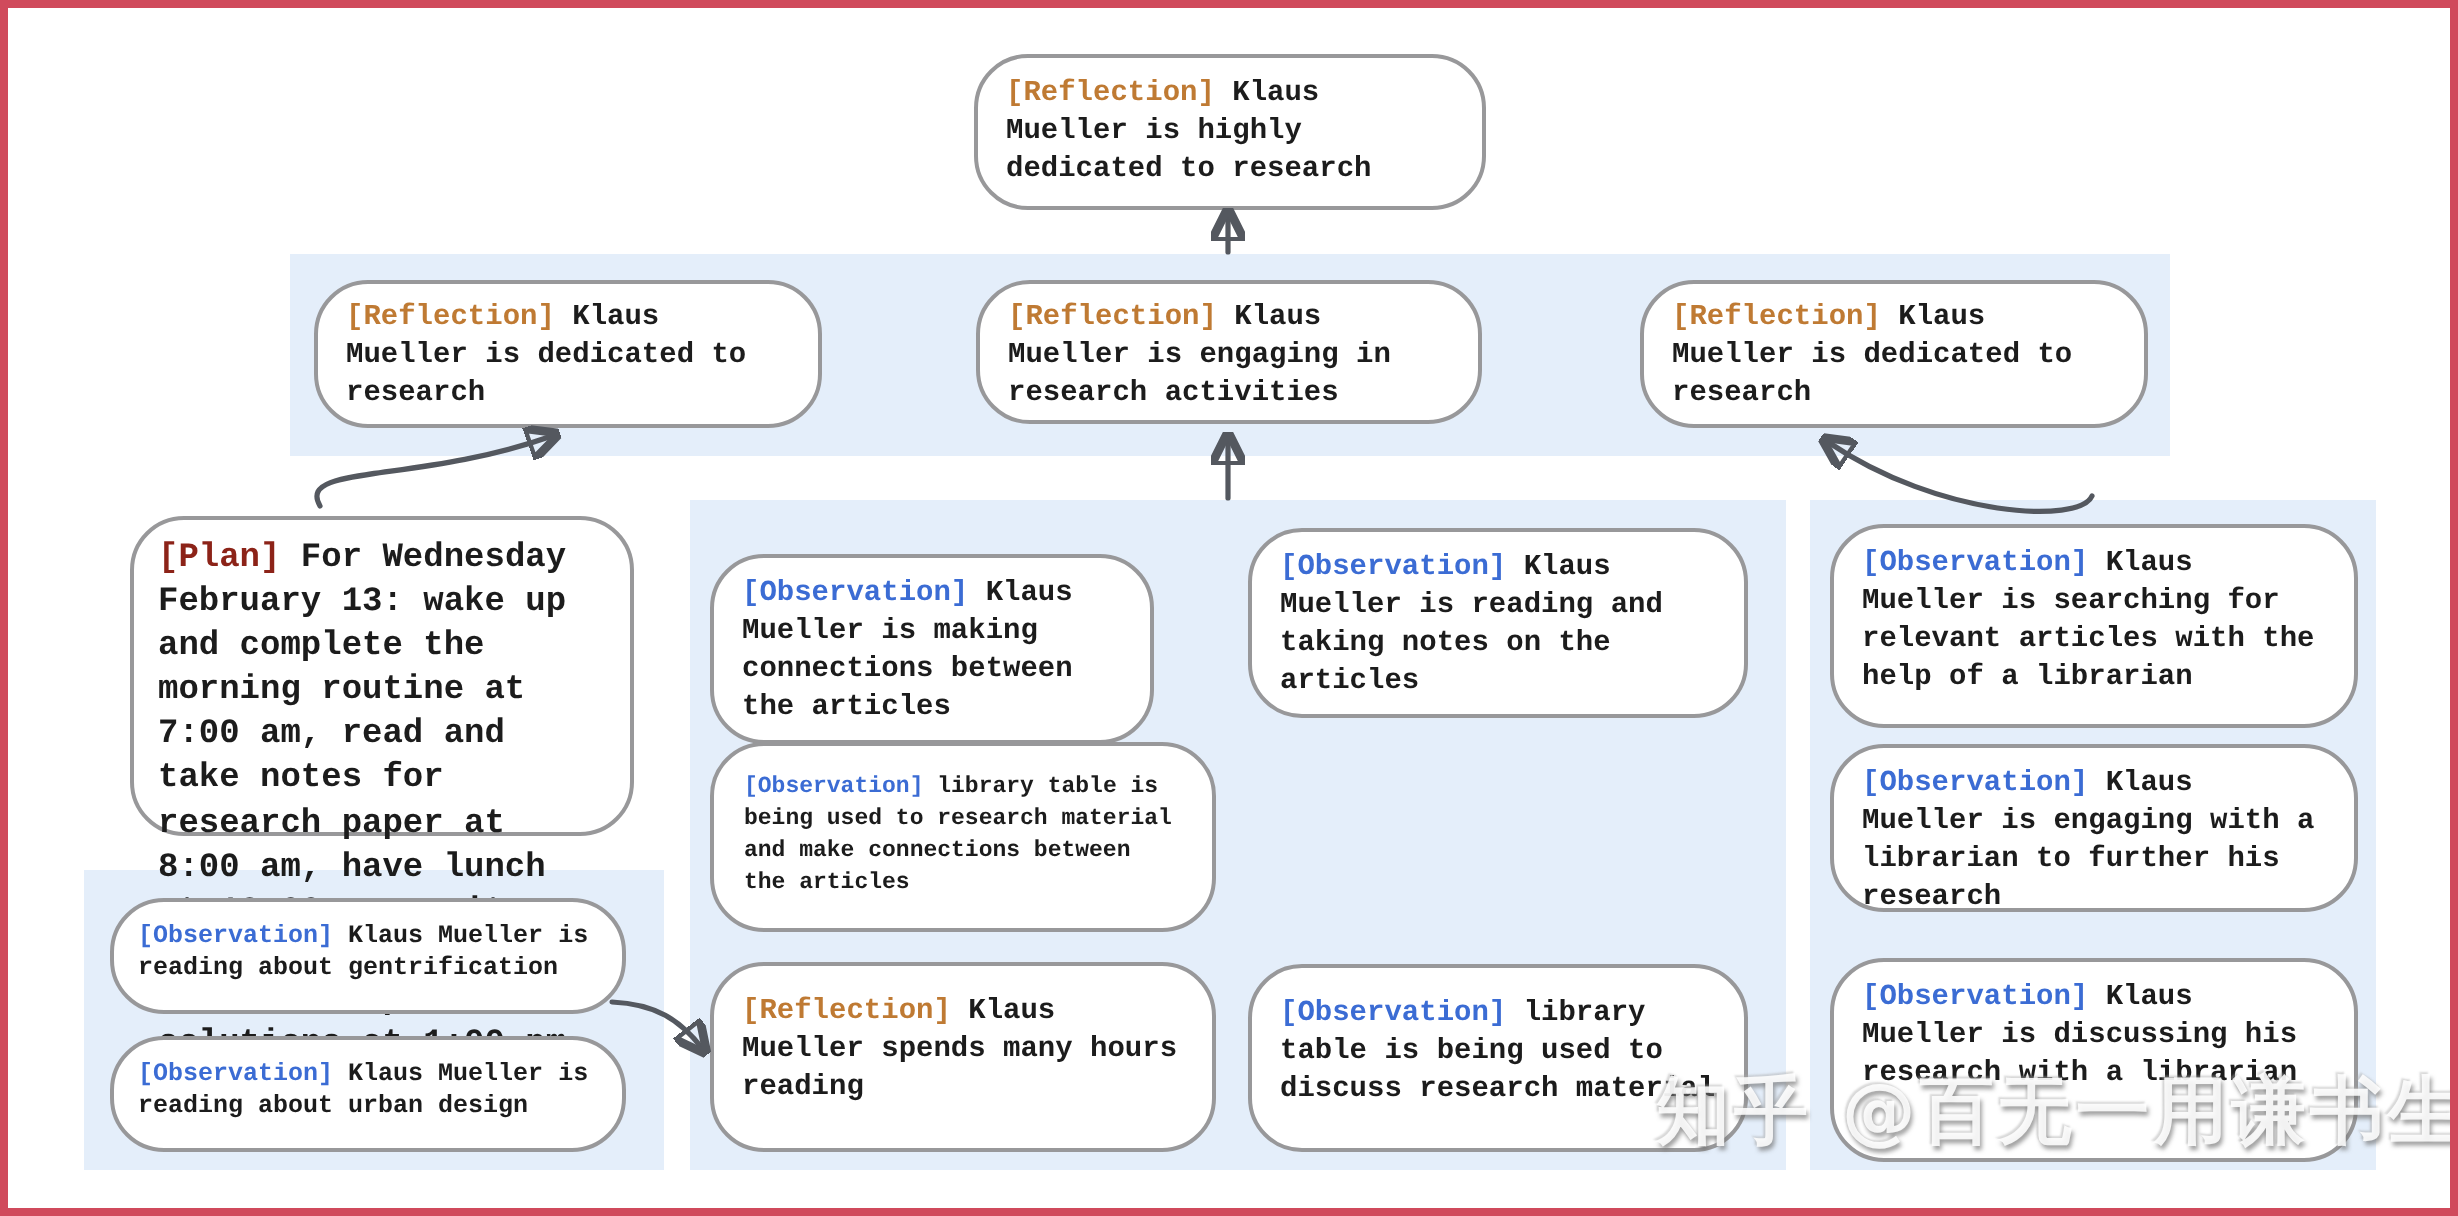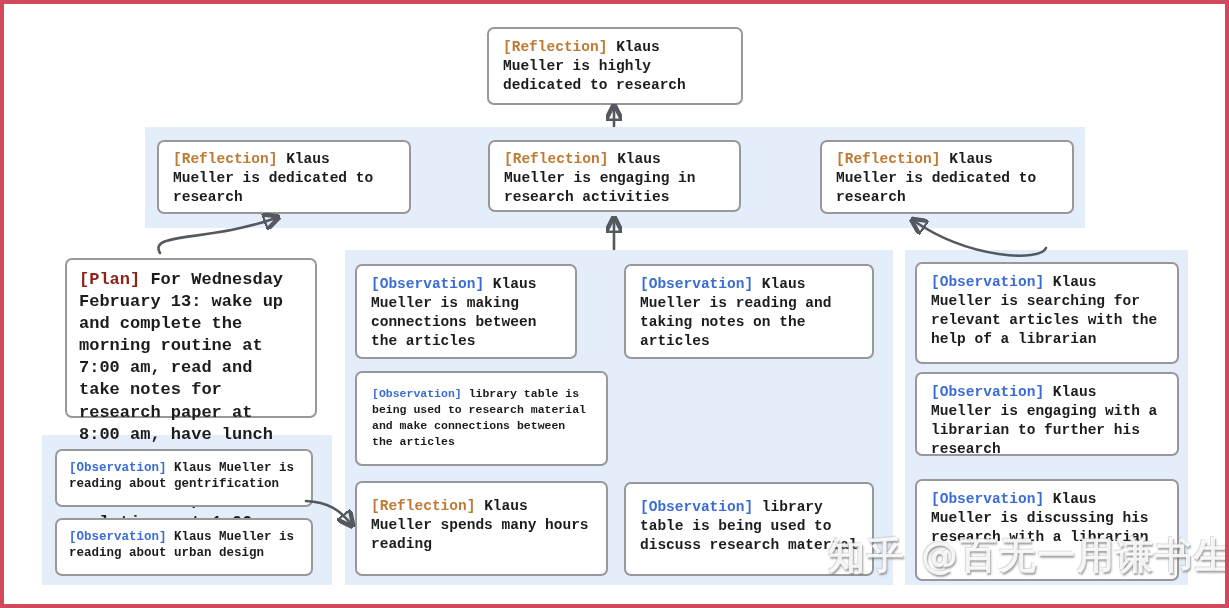--- a/index.html
+++ b/index.html
@@ -10,36 +10,36 @@
   }
   .band{position:absolute;background:var(--band-blue,#e4eefa);z-index:1;}
   .band-reflections{left:141px;top:123px;width:940px;height:101px;}
   .band-left{left:38px;top:431px;width:290px;height:150px;}
   .band-mid{left:341px;top:246px;width:548px;height:335px;}
   .band-right{left:901px;top:246px;width:283px;height:335px;}
 
   .box{
     position:absolute;z-index:2;box-sizing:border-box;
     background:#ffffff;border:2.5px solid var(--box-border-gray,#98989a);
-    border-radius:7px;padding:9px 14px;
+    border-radius:27px;padding:9px 14px;
     font-weight:bold;color:var(--text-black,#1c1c1c);
     font-size:14.5px;line-height:1.32;
   }
   .tag-reflection{color:var(--tag-reflection,#bf7a33);}
   .tag-observation{color:var(--tag-observation,#3b6cd4);}
   .tag-plan{color:var(--tag-plan,#8c2318);}
 
   .b-top {left:483px;top:23px;width:256px;height:78px;padding-top:9px;}
   .b-r1  {left:153px;top:136px;width:254px;height:74px;padding-top:8px;}
   .b-r2  {left:484px;top:136px;width:253px;height:72px;padding-top:8px;}
   .b-r3  {left:816px;top:136px;width:254px;height:74px;padding-top:8px;}
   .b-plan{left:61px;top:254px;width:252px;height:160px;font-size:17px;line-height:1.3;padding:9px 12px;}
   .b-ol1 {left:51px;top:445px;width:258px;height:58px;font-size:12.5px;line-height:1.3;padding:9px 12px;font-family:Liberation Mono, monospace;}
   .b-ol2 {left:51px;top:514px;width:258px;height:58px;font-size:12.5px;line-height:1.3;padding:9px 12px;}
-  .b-c2a {left:351px;top:260px;width:222px;height:95px;}
+  .b-c2a {left:351px;top:273px;width:222px;height:95px;}
   .b-c2b {left:351px;top:367px;width:253px;height:95px;font-size:11.5px;line-height:1.4;padding:13px 15px;}
   .b-c2c {left:351px;top:477px;width:253px;height:95px;padding-top:14px;}
   .b-c3a {left:620px;top:260px;width:250px;height:95px;}
   .b-c3b {left:620px;top:379px;width:250px;height:82px;padding-top:13px;}
   .b-c3c {left:620px;top:478px;width:250px;height:94px;padding-top:14px;}
   .b-c4a {left:911px;top:258px;width:264px;height:102px;}
   .b-c4b {left:911px;top:368px;width:264px;height:84px;}
   .b-c4c {left:911px;top:475px;width:264px;height:102px;}
 
   .arrows{position:absolute;left:0;top:0;z-index:5;pointer-events:none;}

